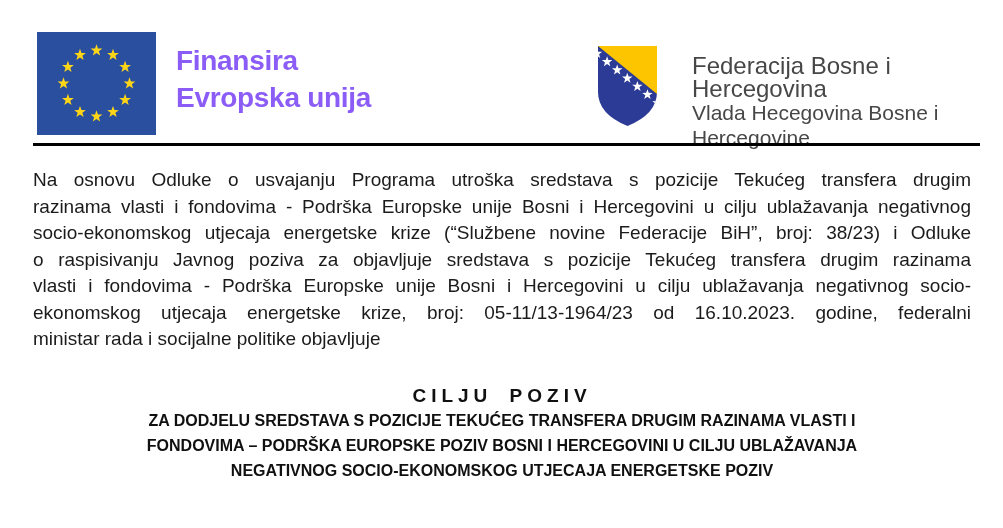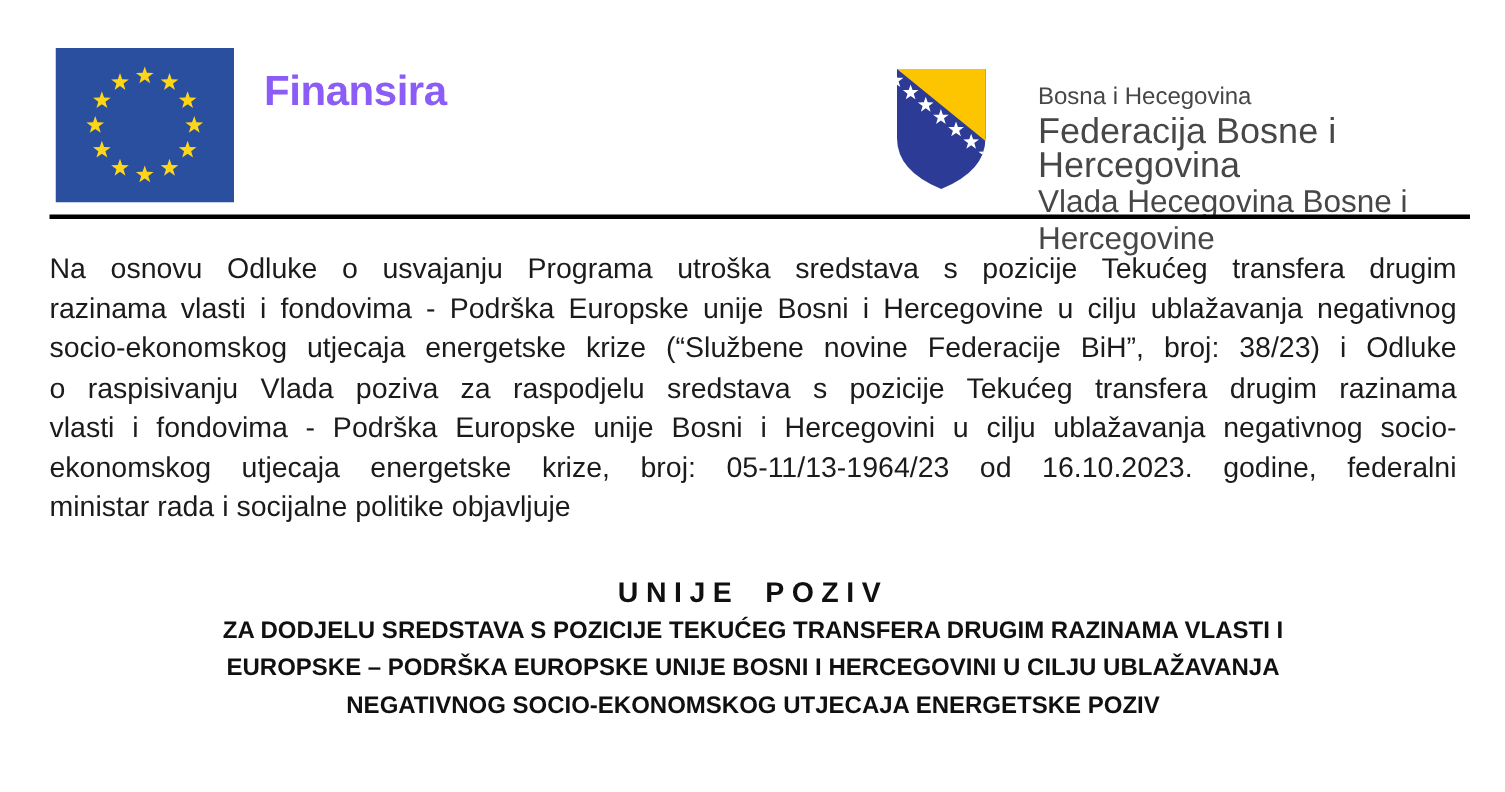--- a/index.html
+++ b/index.html
@@ -69,20 +69,21 @@
         <use href="#star" transform="translate(59.5,84.5) scale(0.62)"></use>
         <use href="#star" transform="translate(43,80.08) scale(0.62)"></use>
         <use href="#star" transform="translate(30.92,68) scale(0.62)"></use>
         <use href="#star" transform="translate(26.5,51.5) scale(0.62)"></use>
         <use href="#star" transform="translate(30.92,35) scale(0.62)"></use>
         <use href="#star" transform="translate(43,22.92) scale(0.62)"></use>
       </g>
     </svg>
     <div class="eu-text">
       <div>Finansira</div>
+      <div>Evropska unija</div>
     </div>
   </div>
 
   <div>
     <svg class="bih-shield" viewBox="0 0 65 88">
       <defs>
         <clipPath id="shieldClip">
           <path d="M3,4 L62,4 L62,50 Q62,72 32.5,84 Q3,72 3,50 Z"></path>
         </clipPath>
       </defs>
@@ -92,38 +93,37 @@
         <use href="#star" transform="translate(1.99,11.57) scale(0.55)"></use>
         <use href="#star" transform="translate(12.08,19.78) scale(0.55)"></use>
         <use href="#star" transform="translate(22.17,28) scale(0.55)"></use>
         <use href="#star" transform="translate(32.26,36.21) scale(0.55)"></use>
         <use href="#star" transform="translate(42.35,44.43) scale(0.55)"></use>
         <use href="#star" transform="translate(52.44,52.64) scale(0.55)"></use>
         <use href="#star" transform="translate(62.53,60.86) scale(0.55)"></use>
       </g>
     </svg>
     <div class="bih-text">
-      <div class="bih-line1">Bosna i Hecegovina</div>
       <div class="bih-line2">Federacija Bosne i Hercegovina</div>
       <div class="bih-line3">Vlada Hecegovina Bosne i Hercegovine</div>
     </div>
   </div>
 
   <div class="separator"></div>
 
   <div class="intro">
     <div class="intro-line">Na osnovu Odluke o usvajanju Programa utroška sredstava s pozicije Tekućeg transfera drugim</div>
-    <div class="intro-line">razinama vlasti i fondovima - Podrška Europske unije Bosni i Hercegovine u cilju ublažavanja negativnog</div>
+    <div class="intro-line">razinama vlasti i fondovima - Podrška Europske unije Bosni i Hercegovini u cilju ublažavanja negativnog</div>
     <div class="intro-line">socio-ekonomskog utjecaja energetske krize (“Službene novine Federacije BiH”, broj: 38/23) i Odluke</div>
-    <div class="intro-line">o raspisivanju Vlada poziva za raspodjelu sredstava s pozicije Tekućeg transfera drugim razinama</div>
+    <div class="intro-line">o raspisivanju Javnog poziva za objavljuje sredstava s pozicije Tekućeg transfera drugim razinama</div>
     <div class="intro-line">vlasti i fondovima - Podrška Europske unije Bosni i Hercegovini u cilju ublažavanja negativnog socio-</div>
     <div class="intro-line">ekonomskog utjecaja energetske krize, broj: 05-11/13-1964/23 od 16.10.2023. godine, federalni</div>
     <div class="intro-line last">ministar rada i socijalne politike objavljuje</div>
   </div>
 
   <div class="heading">
-    <div class="heading-title">UNIJE POZIV</div>
+    <div class="heading-title">CILJU POZIV</div>
     <div class="heading-line">ZA DODJELU SREDSTAVA S POZICIJE TEKUĆEG TRANSFERA DRUGIM RAZINAMA VLASTI I</div>
-    <div class="heading-line">EUROPSKE – PODRŠKA EUROPSKE UNIJE BOSNI I HERCEGOVINI U CILJU UBLAŽAVANJA</div>
+    <div class="heading-line">FONDOVIMA – PODRŠKA EUROPSKE POZIV BOSNI I HERCEGOVINI U CILJU UBLAŽAVANJA</div>
     <div class="heading-line">NEGATIVNOG SOCIO-EKONOMSKOG UTJECAJA ENERGETSKE POZIV</div>
   </div>
 
 </div>
 
 </body></html>

